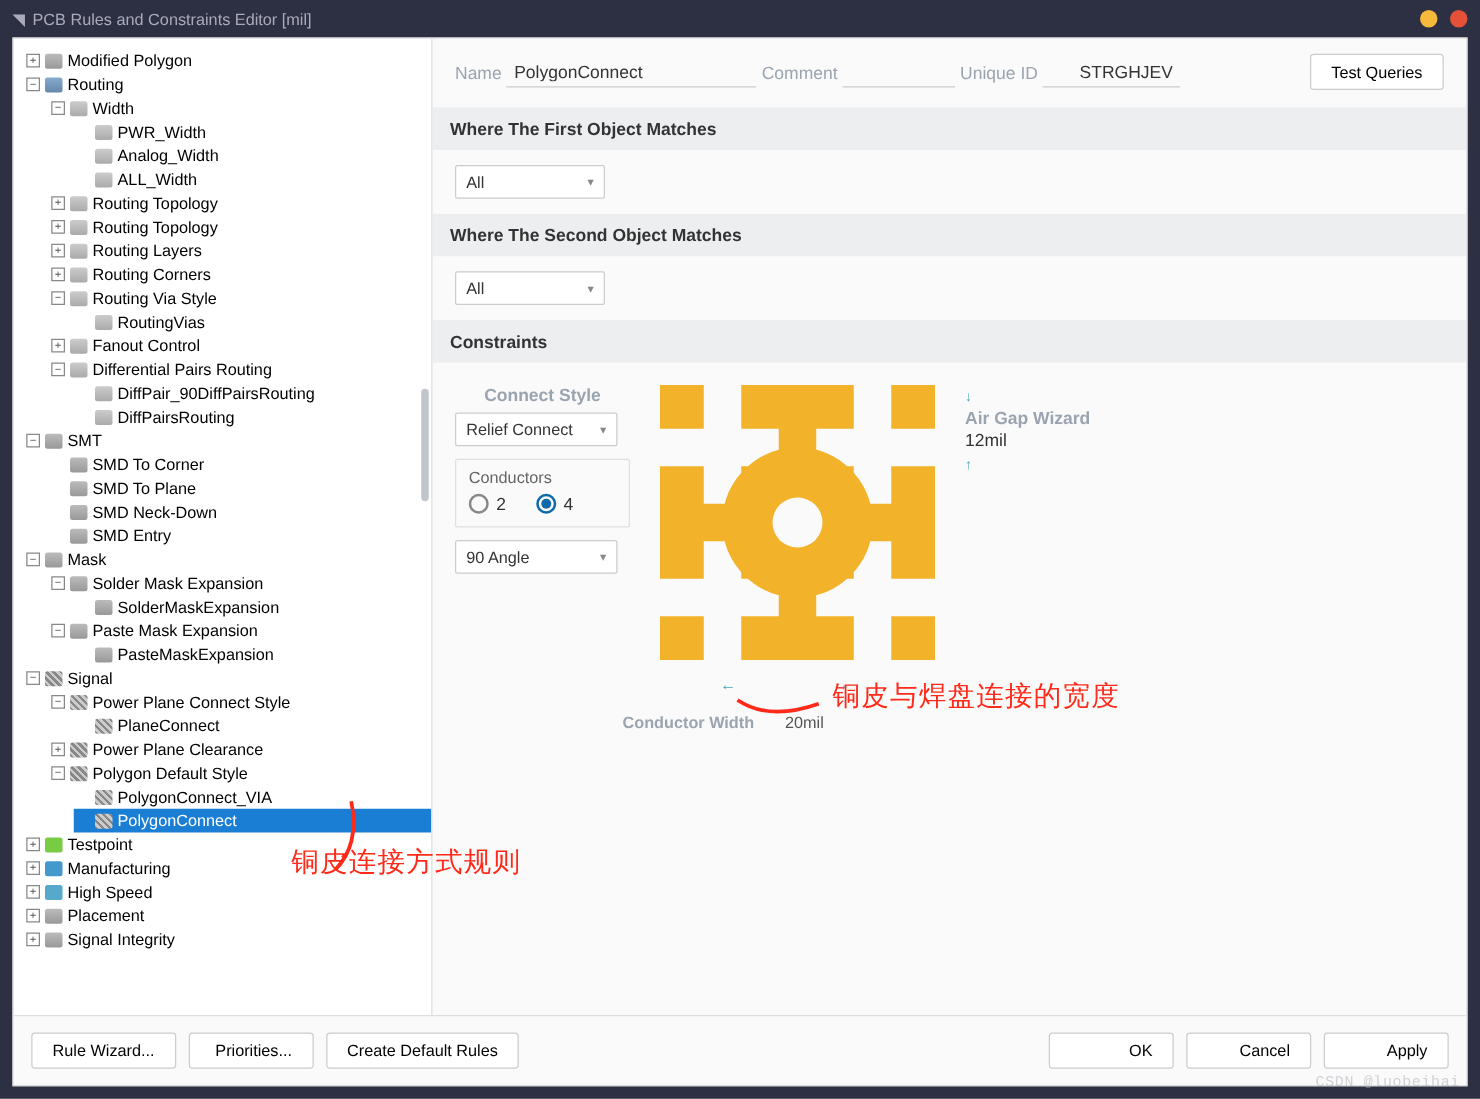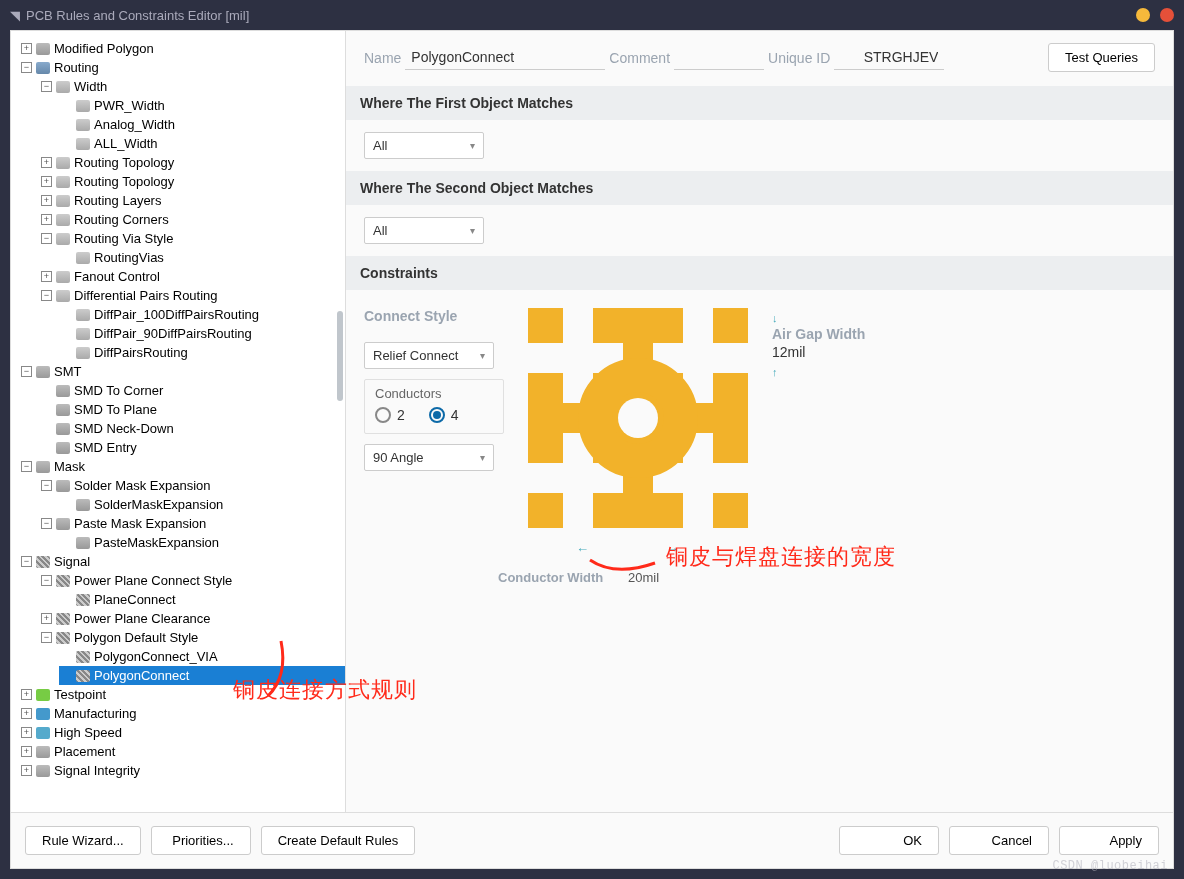--- a/index.html
+++ b/index.html
@@ -29,21 +29,21 @@
 .hdrrow input { border: none; border-bottom: 1px solid #ccc; background: transparent; padding: 4px 6px; font-size: 14px; color: #333; }
 .hdrrow .name-in { width: 200px; }
 .hdrrow .cmt-in { width: 90px; }
 .hdrrow .uid-in { width: 110px; text-align: right; }
 .btn { background: #fff; border: 1px solid #ccc; border-radius: 3px; padding: 6px 16px; font-size: 13px; cursor: pointer; }
 .sect { background: #eceef0; padding: 9px 14px; font-weight: 600; font-size: 14px; color: #333; margin: 12px -18px 12px -18px; }
 .select { display: inline-flex; align-items: center; justify-content: space-between; width: 120px; border: 1px solid #ccc; background: #fff; padding: 5px 8px; font-size: 13px; cursor: pointer; border-radius: 2px; }
 .select .chev { color: #888; font-size: 10px; }
 .constraints { display: flex; gap: 24px; align-items: flex-start; padding: 6px 0 20px 0; }
 .leftcol { width: 140px; }
-.small-lbl { color: #9aa4b0; font-weight: 600; font-size: 14px; margin-bottom: 18px; }
+.small-lbl { color: #9aa4b0; font-weight: 600; font-size: 14px; margin-bottom: 6px; text-align: center; }
 .conductor-box { border: 1px solid #e0e0e0; border-radius: 2px; padding: 6px 10px 10px 10px; margin-top: 10px; margin-bottom: 10px; }
 .conductor-box .gtitle { color: #666; font-size: 13px; margin-bottom: 6px; }
 .radio-row { display: flex; gap: 24px; }
 .radio { display: flex; align-items: center; gap: 6px; cursor: pointer; font-size: 14px; }
 .radio .r { width: 16px; height: 16px; border: 2px solid #888; border-radius: 50%; display: flex; align-items: center; justify-content: center; }
 .radio.sel .r { border-color: #0d6aa8; }
 .radio.sel .r::after { content: ""; width: 8px; height: 8px; background: #0d6aa8; border-radius: 50%; }
 .diagram { position: relative; width: 220px; height: 220px; }
 .copper { position: absolute; inset: 0; background: #f2b22a; }
 .slot { position: absolute; background: #fafafa; }
@@ -179,27 +179,20 @@
                   <div class="row">
                     <span class="exp">−</span>
                     <span class="ticon track"></span>
                     <span>Differential Pairs Routing</span>
                   </div>
               <ul>
                 <li>
                       <div class="row">
                         <span class="noexp"></span>
                         <span class="ticon track"></span>
-                        <span>DiffPair_100DiffPairsRouting</span>
-                      </div>
-                    </li>
-                <li>
-                      <div class="row">
-                        <span class="noexp"></span>
-                        <span class="ticon track"></span>
                         <span>DiffPair_90DiffPairsRouting</span>
                       </div>
                     </li>
                 <li>
                       <div class="row">
                         <span class="noexp"></span>
                         <span class="ticon track"></span>
                         <span>DiffPairsRouting</span>
                       </div>
                     </li>
@@ -445,21 +438,21 @@
             <div style="position:absolute;width:40px;height:40px;border-radius:50%;background:#fafafa;top:90px;left:90px"></div>
           </div>
           <div class="measure" style="top:232px;left:48px;color:#4ab">←</div>
           <div class="measure" style="top:232px;left:138px;color:#4ab">→</div>
           <div class="measure lbl-gr" style="top:262px;left:-30px">Conductor Width</div>
           <div class="measure" style="top:262px;left:100px">20mil</div>
         </div>
 
         <div class="anno-r">
           <div style="color:#4ab;font-size:11px">↓</div>
-          <div class="lbl-gr">Air Gap Width</div>
+          <div class="lbl-gr">Air Gap Wizard</div>
           <div>12mil</div>
           <div style="color:#4ab;font-size:11px;margin-top:4px">↑</div>
         </div>
       </div>
     </div>
   </div>
 
   <div class="bottom-bar">
     <button class="btn">Rule Wizard...</button>
     <button class="btn">Priorities...</button>

